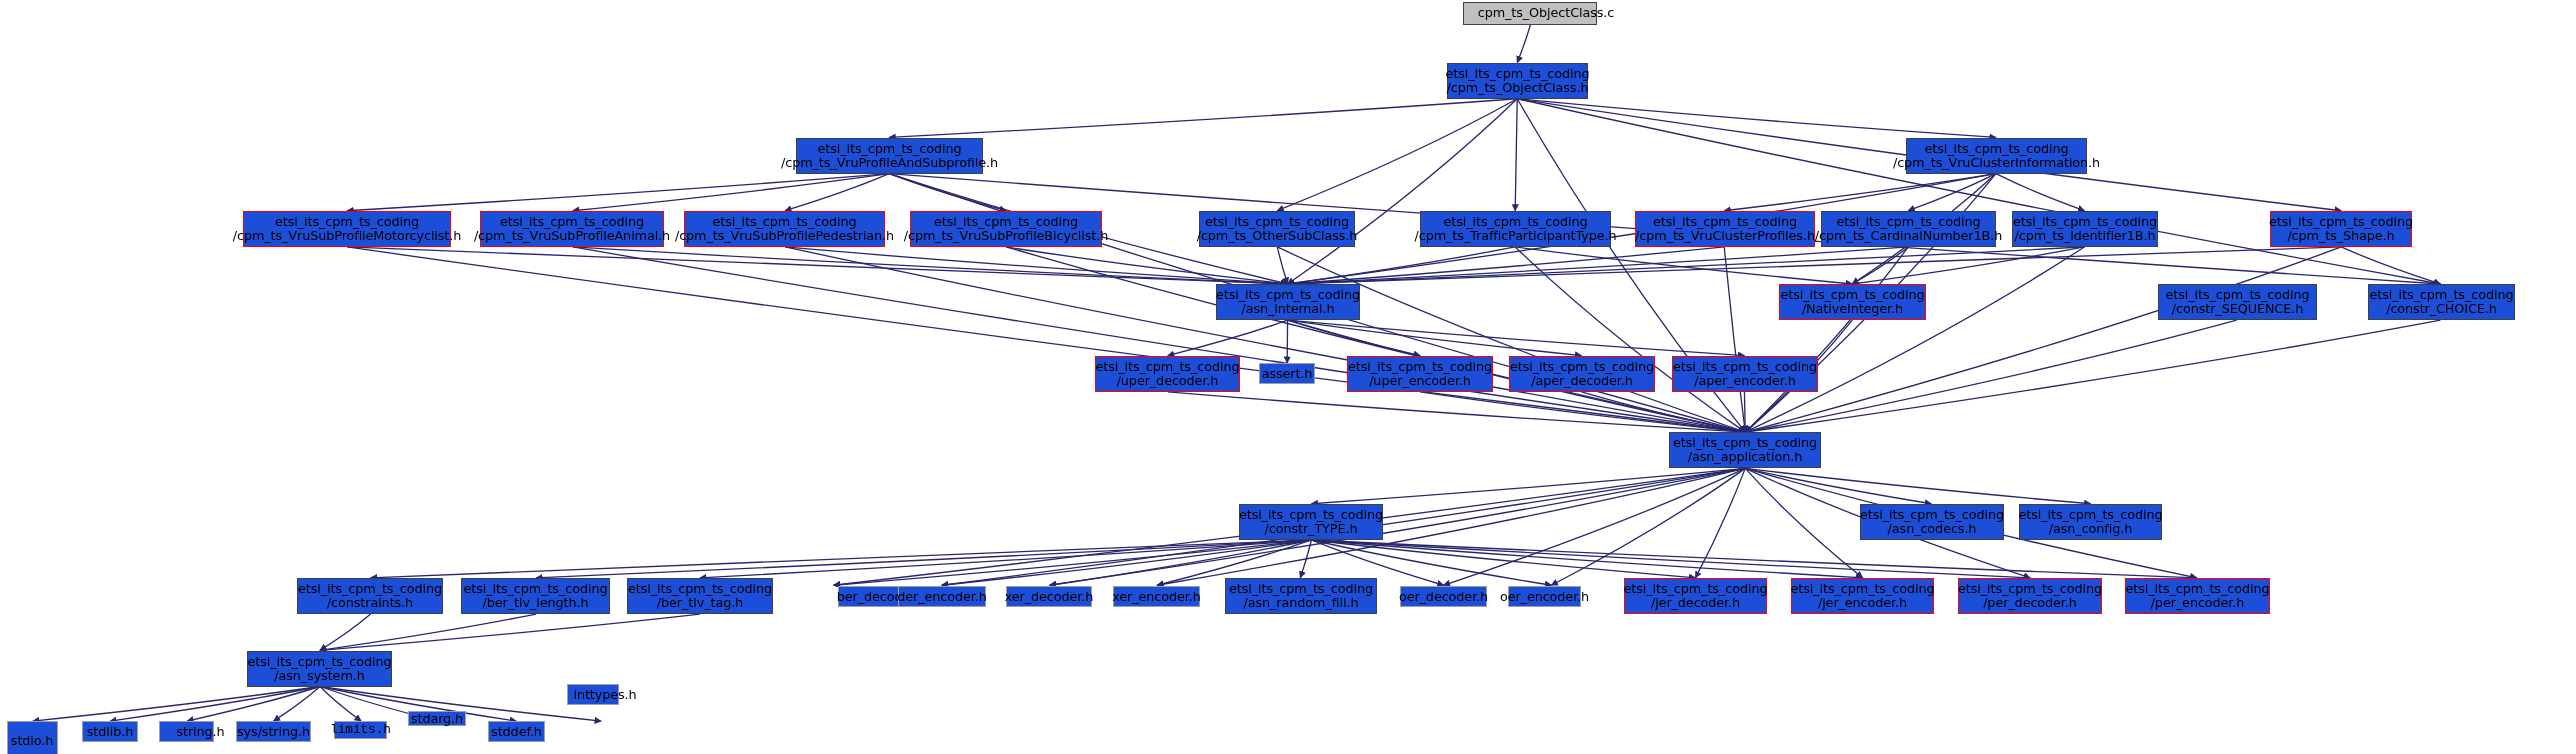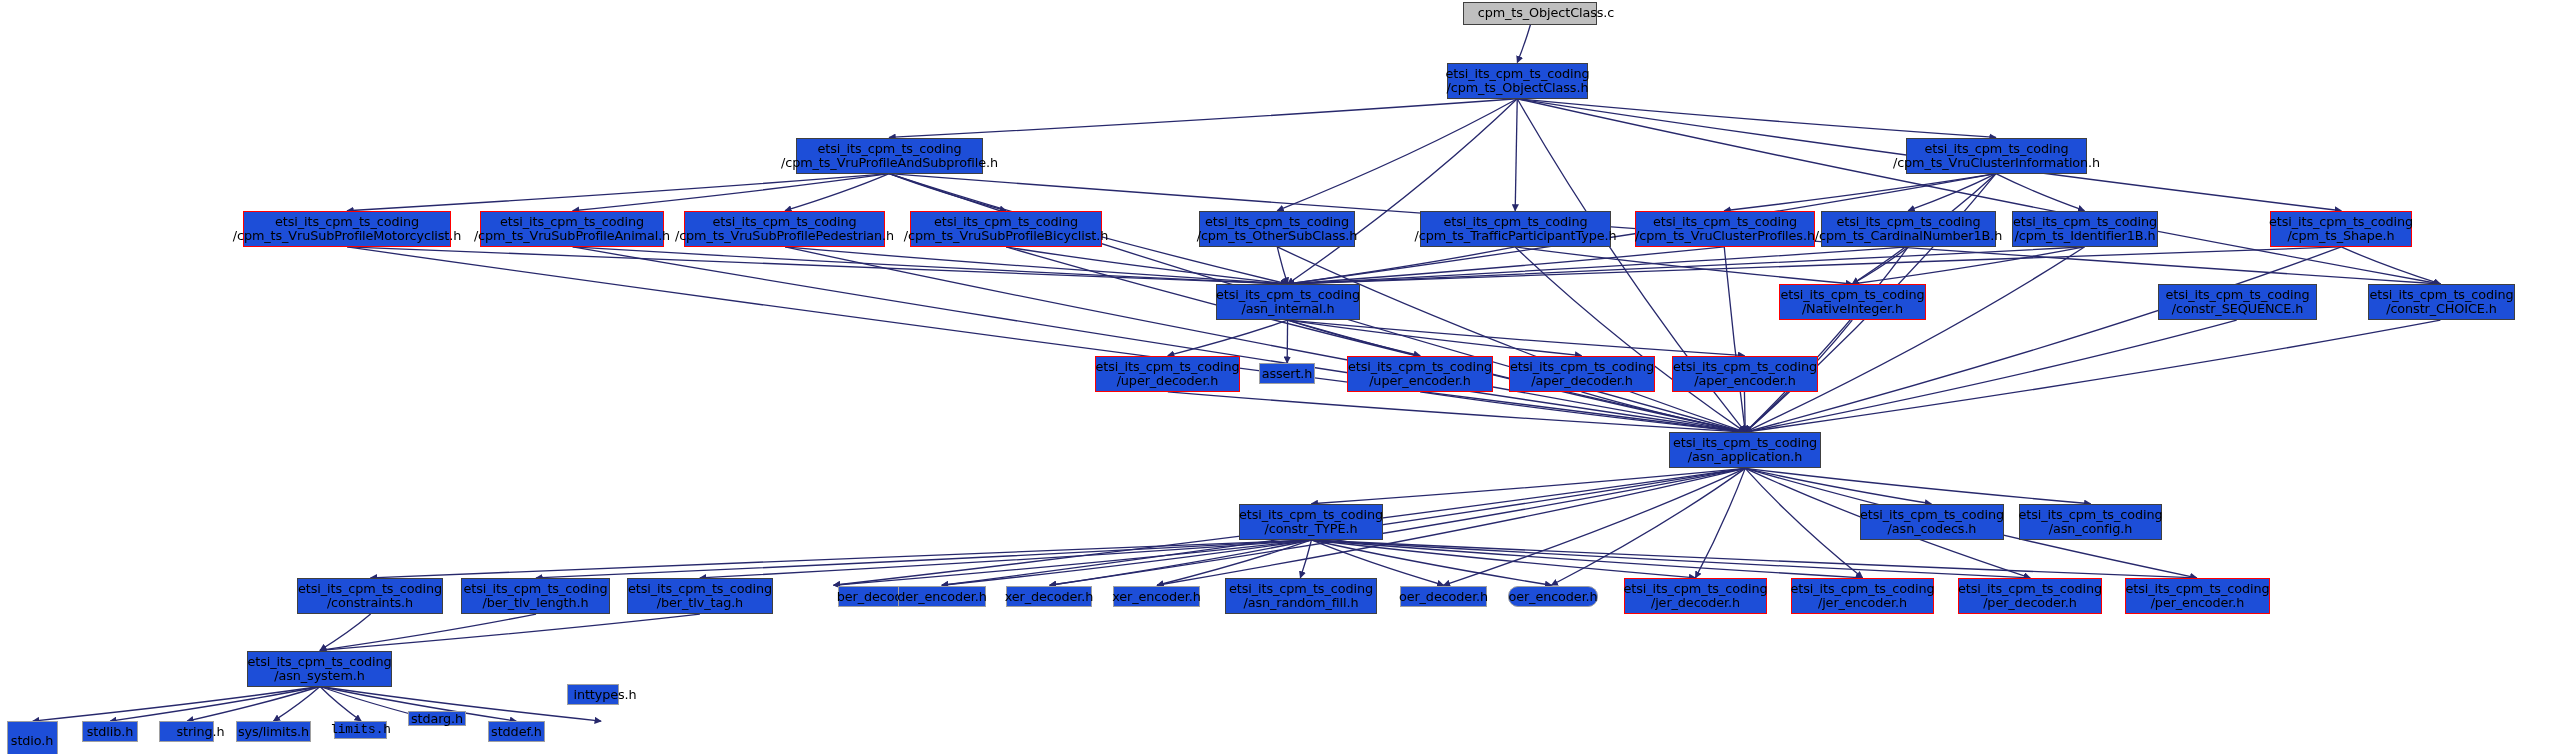--- a/index.html
+++ b/index.html
@@ -201,34 +201,34 @@
 /ber_tlv_length.h</span></div>
       <div class="node" style="left: 627px; top: 578px; width: 146px; height: 36px;"><span>etsi_its_cpm_ts_coding
 /ber_tlv_tag.h</span></div>
       <div class="node thin" style="left: 790px; top: 586px; width: 87px; height: 21.4px; margin-left: 48px;"><span>ber_decoder.h</span></div>
       <div class="node thin" style="left: 898px; top: 586px; width: 88px; height: 21.4px;"><span>der_encoder.h</span></div>
       <div class="node thin" style="left: 1006px; top: 586px; width: 86px; height: 21.4px;"><span>xer_decoder.h</span></div>
       <div class="node thin" style="left: 1113px; top: 586px; width: 87px; height: 21.4px;"><span>xer_encoder.h</span></div>
       <div class="node" style="left: 1225px; top: 578px; width: 152px; height: 36px;"><span>etsi_its_cpm_ts_coding
 /asn_random_fill.h</span></div>
       <div class="node thin" style="left: 1400px; top: 586px; width: 87px; height: 21.4px;"><span>oer_decoder.h</span></div>
-      <div class="node thin" style="left: 1508px; top: 586px; width: 90px; height: 21.4px; border-radius: 10px;"><span>oer_encoder.h</span></div>
+      <div class="node thin" style="left: 1508px; top: 586px; width: 73px; height: 21.4px;"><span>oer_encoder.h</span></div>
       <div class="node red" style="left: 1624px; top: 578px; width: 143px; height: 36px;"><span>etsi_its_cpm_ts_coding
 /jer_decoder.h</span></div>
       <div class="node red" style="left: 1791px; top: 578px; width: 143px; height: 36px;"><span>etsi_its_cpm_ts_coding
 /jer_encoder.h</span></div>
       <div class="node red" style="left: 1958px; top: 578px; width: 144px; height: 36px;"><span>etsi_its_cpm_ts_coding
 /per_decoder.h</span></div>
       <div class="node red" style="left: 2125px; top: 578px; width: 145px; height: 36px;"><span>etsi_its_cpm_ts_coding
 /per_encoder.h</span></div>
       <div class="node" style="left: 247px; top: 651px; width: 145px; height: 36px;"><span>etsi_its_cpm_ts_coding
 /asn_system.h</span></div>
       <div class="node thin" style="left: 6.6px; top: 721px; width: 51px; height: 39px;"><span>stdio.h</span></div>
       <div class="node thin" style="left: 82px; top: 721px; width: 56px; height: 21.4px;"><span>stdlib.h</span></div>
       <div class="node thin" style="left: 159px; top: 721px; width: 55px; height: 21.4px; padding-left: 28px;"><span>string.h</span></div>
-      <div class="node thin" style="left: 236px; top: 721px; width: 75px; height: 21.4px;"><span>sys/limits.h</span></div>
+      <div class="node thin" style="left: 236px; top: 721px; width: 75px; height: 21.4px;"><span>sys/string.h</span></div>
       <div class="node thin" style="left: 334px; top: 721px; width: 53px; height: 18px; font-family: Liberation Mono, monospace;"><span>limits.h</span></div>
       <div class="node thin" style="left: 408px; top: 711px; width: 58px; height: 15px;"><span>stdarg.h</span></div>
       <div class="node thin" style="left: 488px; top: 721px; width: 57px; height: 21.4px;"><span>stddef.h</span></div>
       <div class="node thin" style="left: 567px; top: 684px; width: 52px; height: 21.4px; padding-left: 24px;"><span>inttypes.h</span></div>
     </div>
 </div>
 
 
 </body></html>

